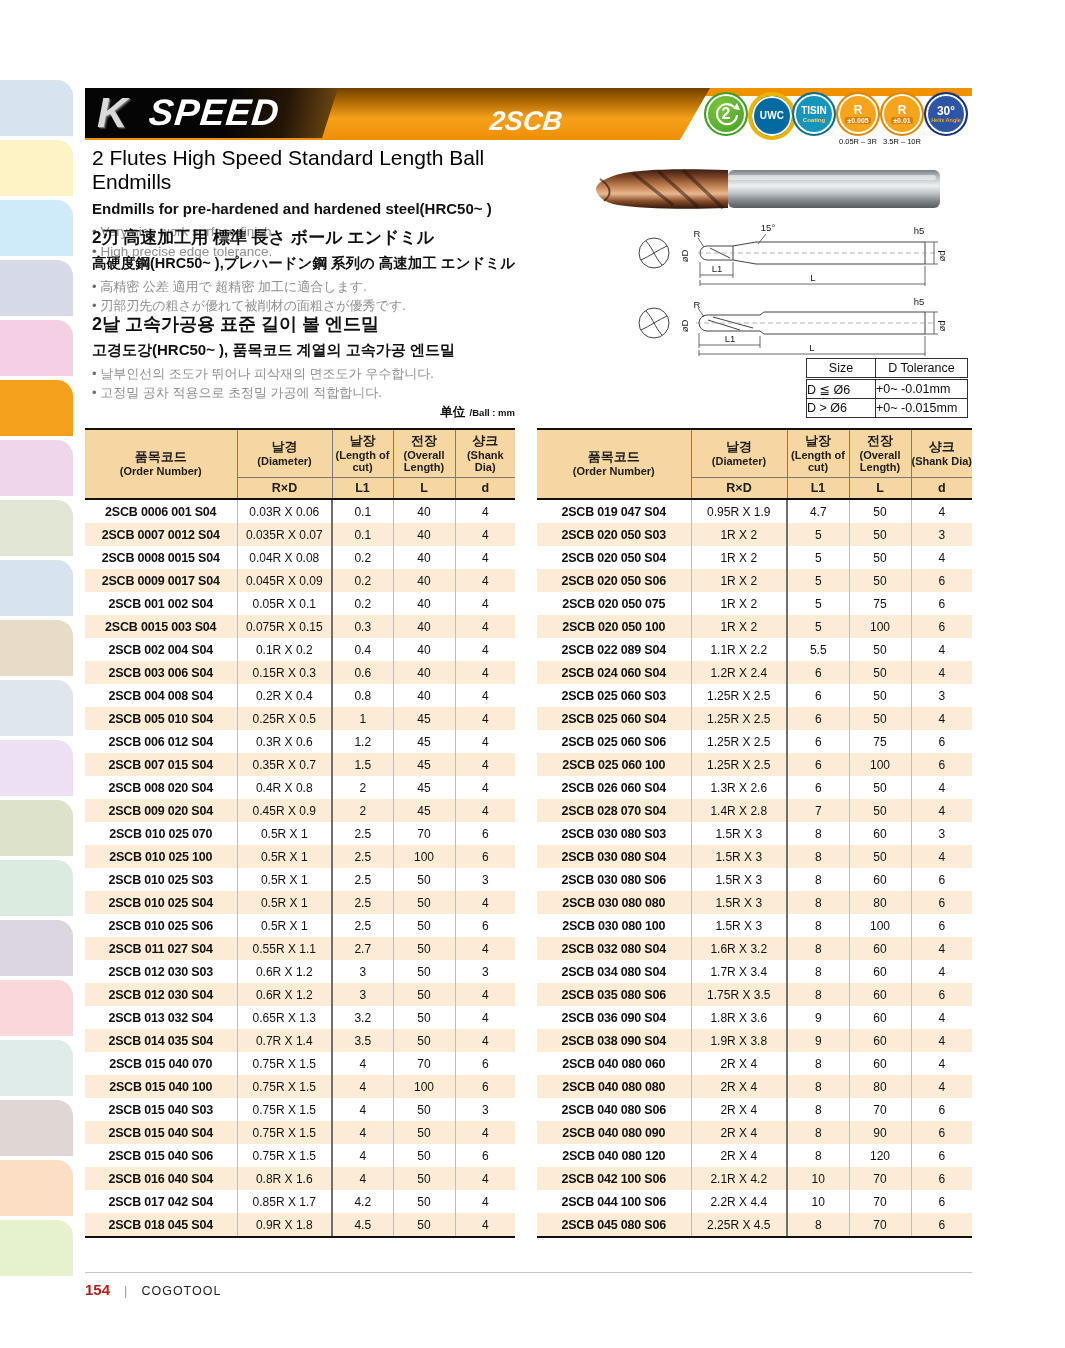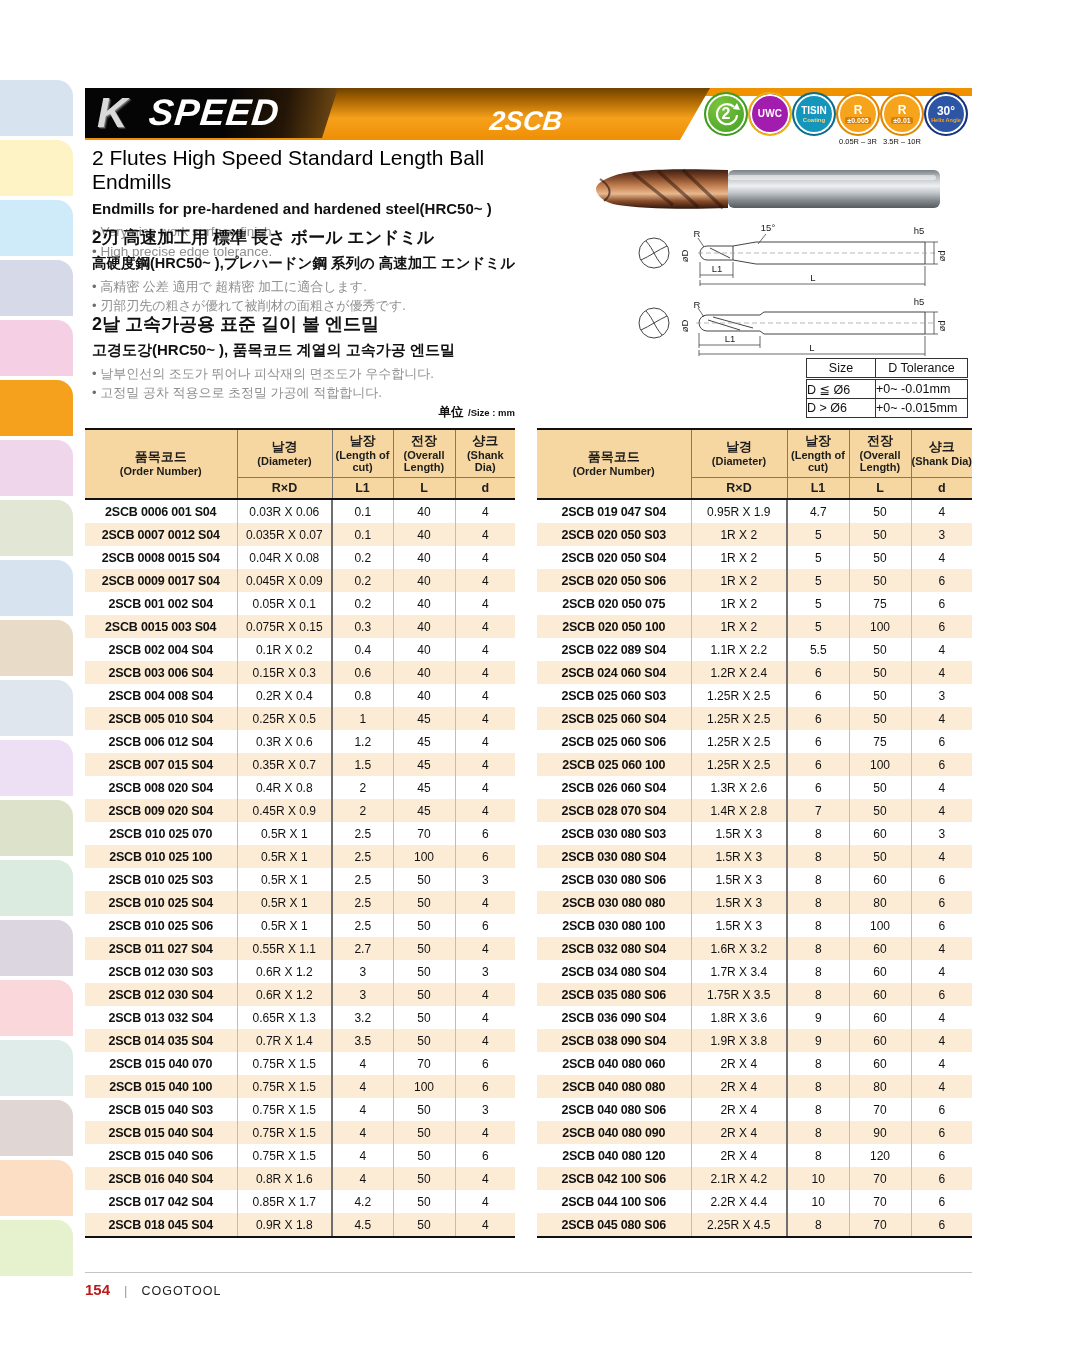--- a/index.html
+++ b/index.html
@@ -25,21 +25,21 @@
   
   #badges{position:absolute;left:704px;top:92px;display:flex;}
   .badge-wrap{position:relative;width:44px;margin-right:0px;}
   .badge{width:40px;height:40px;border-radius:50%;display:flex;flex-direction:column;
     align-items:center;justify-content:center;box-shadow:inset 0 0 0 2px #fff;position:relative;}
   .badge .lbl{font-weight:bold;color:#fff;line-height:1;}
   .badge .sub{line-height:1;margin-top:1px;}
   .b1{background:radial-gradient(circle at 35% 30%,#7cc43e,#3f9e22);border:2px solid #3f9e22;}
   .b1 .lbl{font-size:16px;z-index:1;}
   .b1 svg{position:absolute;inset:5px;}
-  .b2{background:#a21caf;border:2px solid #eab308;}
+  .b2{background:#0369a1;border:4px solid #eab308;}
   .b2 .lbl{font-size:10px;letter-spacing:.2px;}
   .b3{background:#1496bc;border:2px solid #0b6e8d;}
   .b3 .lbl{font-size:10px;}
   .b3 .sub{font-size:6px;color:#ffd27a;font-weight:bold;}
   .b4,.b5{background:#f6a41c;border:2px solid #e08700;}
   .b4 .lbl,.b5 .lbl{font-size:12px;}
   .b4 .sub,.b5 .sub{font-size:7px;color:#fff;font-weight:bold;background:#d97f00;
      padding:0 2px;border-radius:2px;}
   .b6{background:#2d55a5;border:2px solid #16337c;}
   .b6 .lbl{font-size:12px;}
@@ -281,21 +281,21 @@
   </tr>
   <tr>
     <td>D &gt; Ø6</td>
     <td>+0~ -0.015mm</td>
   </tr>
 </tbody>
   </table>
 
 <div class="unit-note">
   <span class="unit-cn">单位</span>
-  <span class="unit-en">/Size : mm</span>
+  <span class="unit-en">/Ball : mm</span>
 </div>
 
 <div id="spec-left-wrap" class="spec-wrap">
   <table class="spec">
     <colgroup>
         <col style="width:152px">
         <col style="width:95px">
         <col style="width:61px">
         <col style="width:62px">
         <col style="width:60px">

